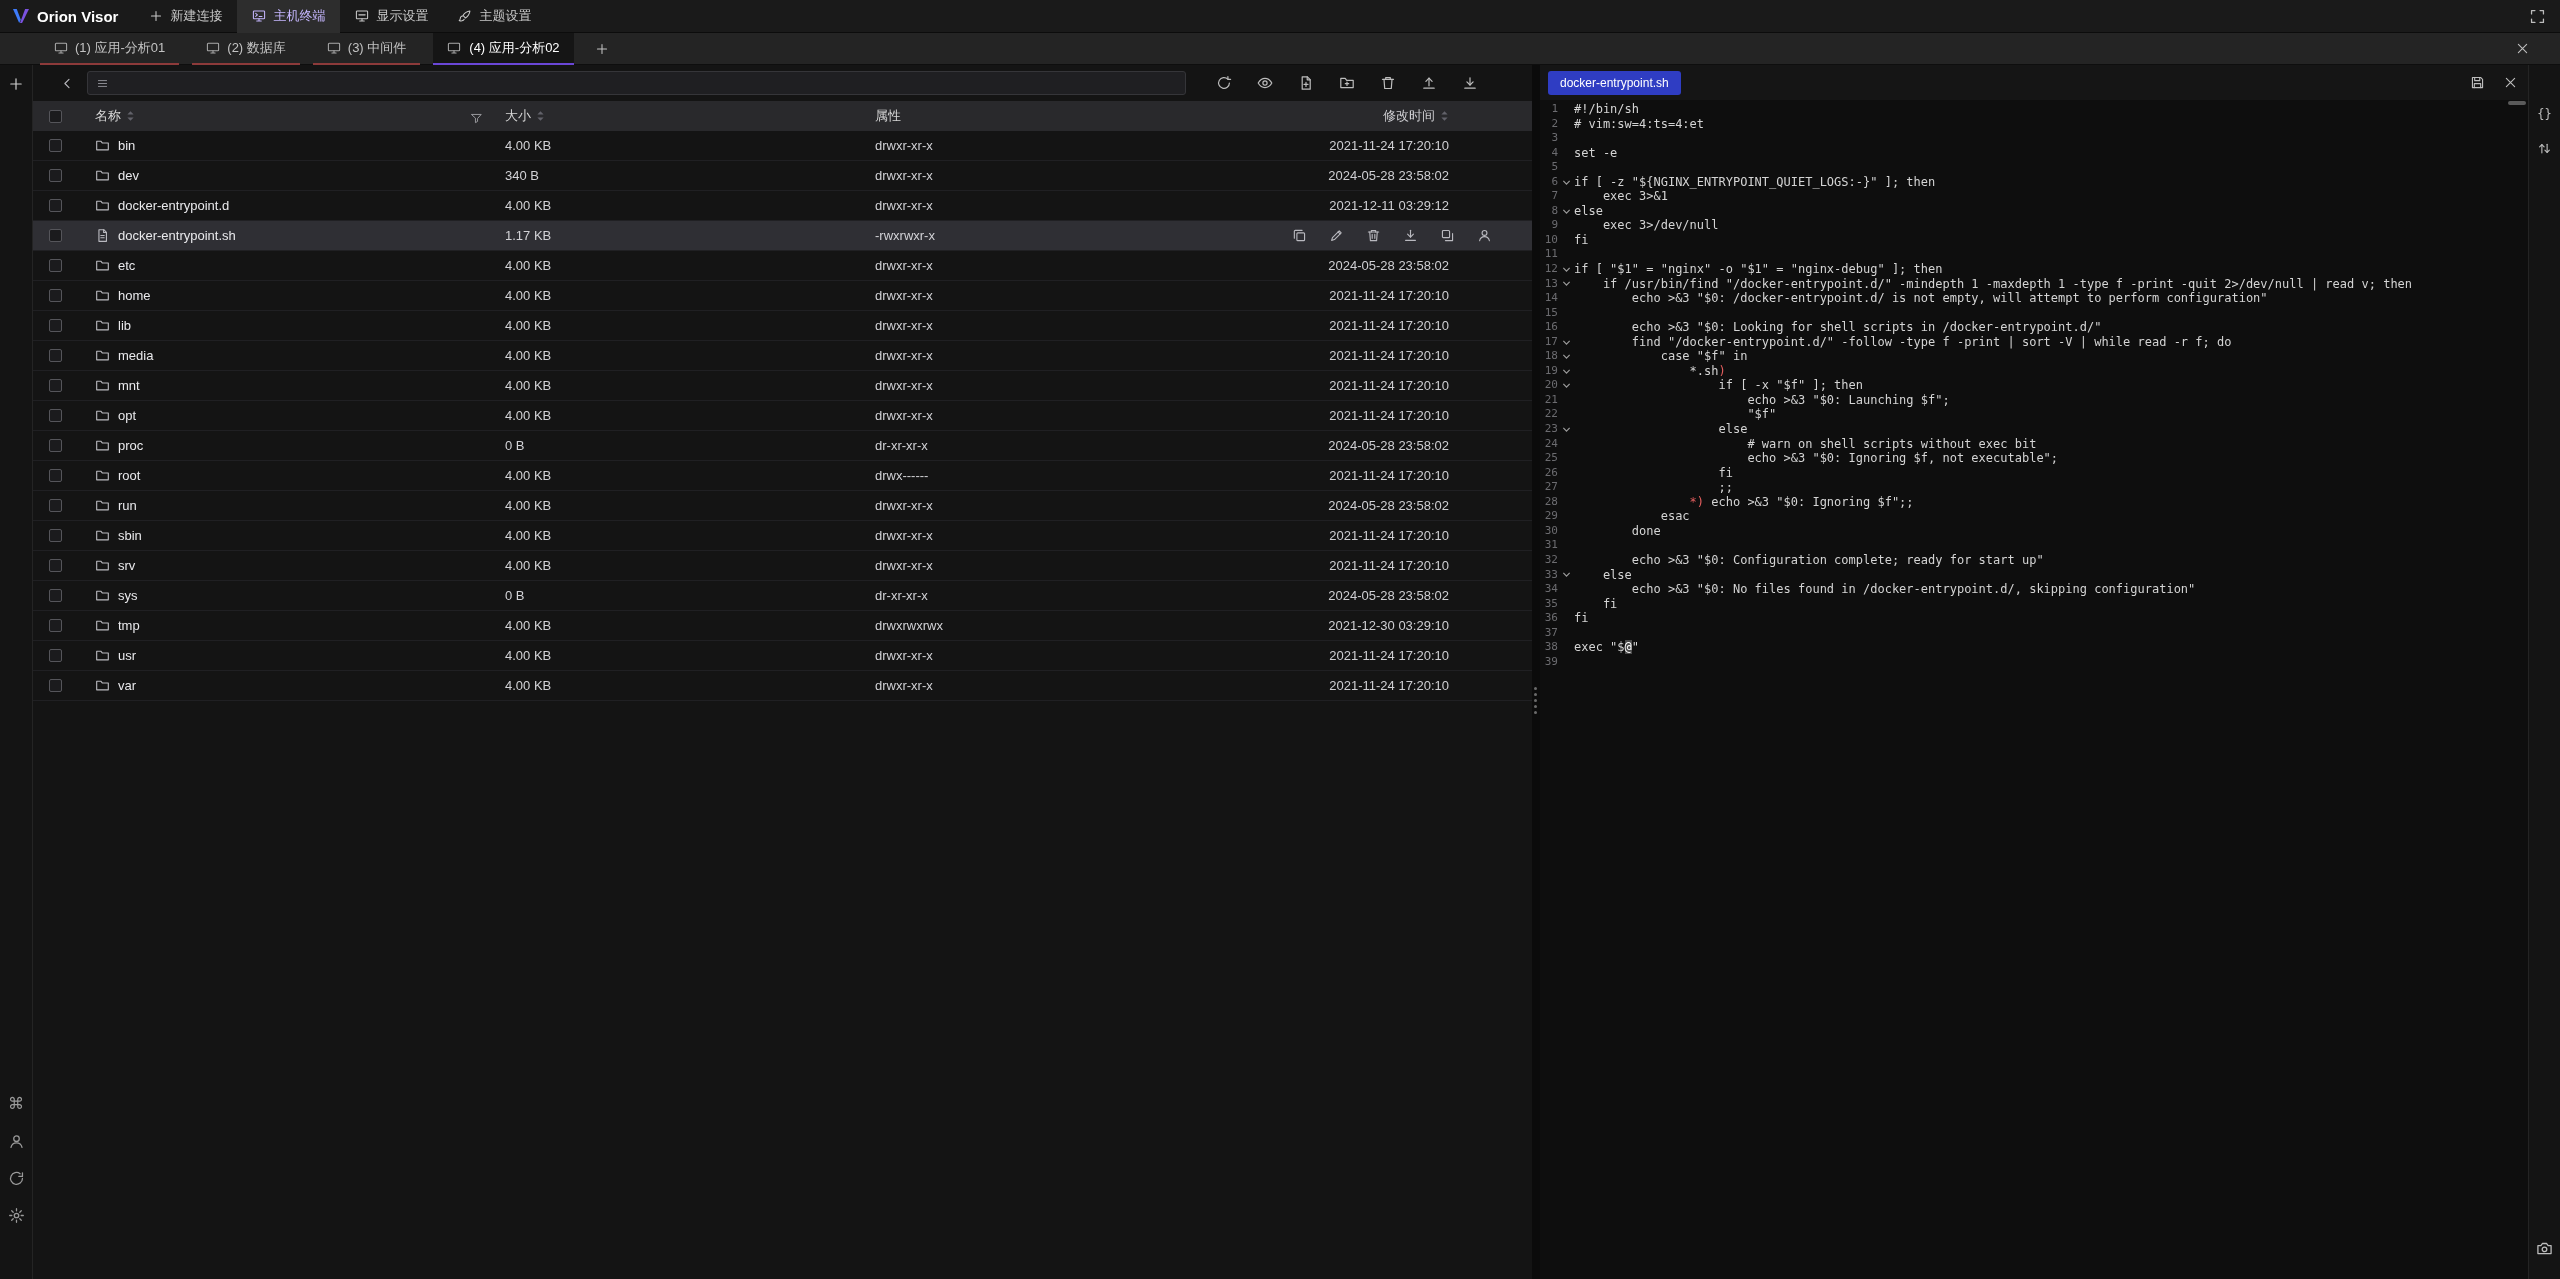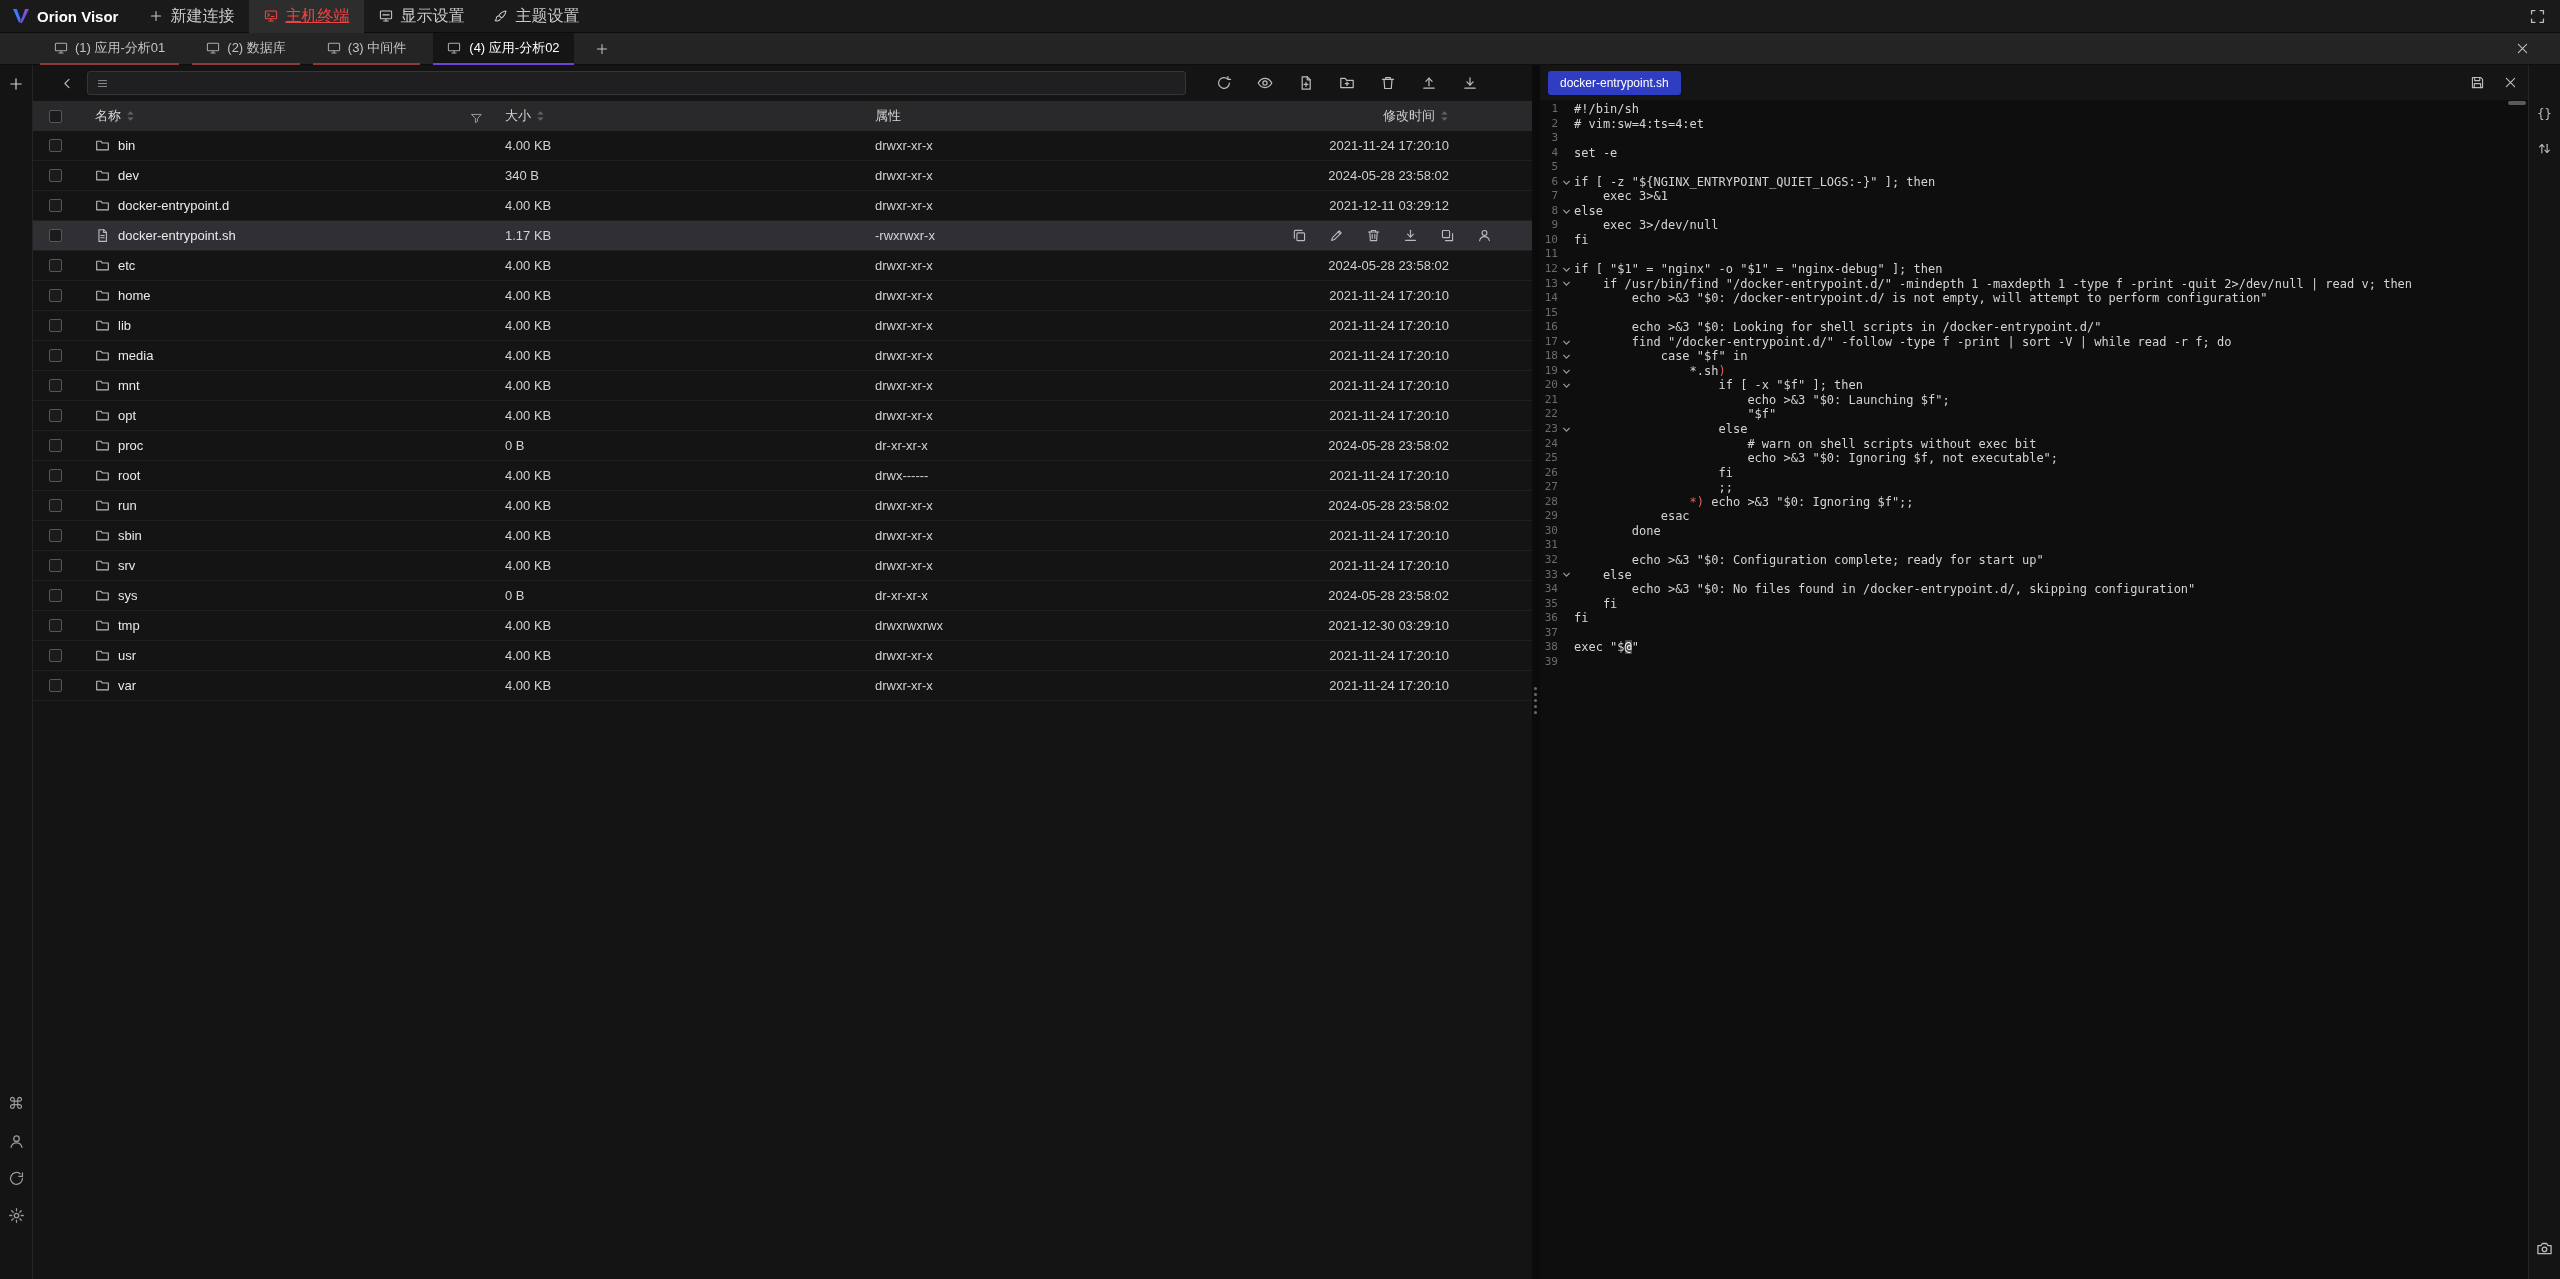--- a/index.html
+++ b/index.html
@@ -3,23 +3,23 @@
 <meta charset="utf-8">
 <style>
   * { margin:0; padding:0; box-sizing:border-box; }
   html,body { background:#000; }
   body { font-family:"Liberation Sans", sans-serif; }
   .app { position:relative; width:2560px; height:1279px; background:#141414; color:#d8d8d8; overflow:hidden; }
 
   
   .topbar { height:33px; background:#1a1a1a; border-bottom:1px solid #0c0c0c; display:flex; align-items:center; }
   .logo { display:flex; align-items:center; gap:7px; padding:0 16px 0 12px; color:#fff; font-weight:bold; font-size:15px; }
-  .menu-item { display:flex; align-items:center; gap:7px; height:33px; padding:0 15px; font-size:16px; color:#c9c9c9; cursor:pointer; }
+  .menu-item { display:flex; align-items:center; gap:7px; height:33px; padding:0 15px; font-size:13px; color:#c9c9c9; cursor:pointer; }
   .menu-item .ic { width:14px; height:14px; }
-  .menu-item.active { background:#2d2d2d; color:#ef4444;text-decoration:underline; }
+  .menu-item.active { background:#2d2d2d; color:#c4b5fd; }
   .topbar .spacer, .tabbar .spacer { flex:1; }
   .icon-btn { display:flex; align-items:center; justify-content:center; color:#bdbdbd; cursor:pointer; }
   .topbar .icon-btn { margin-right:14px; }
 
   
   .tabbar { height:32px; background:#242424; border-bottom:1px solid #0e0e0e; display:flex; align-items:center; padding-left:40px; }
   .tab { height:32px; display:flex; align-items:center; gap:7px; padding:0 14px; margin-right:13px; font-size:13px; color:#c3c3c3; background:#242424; border-bottom:2px solid transparent; cursor:pointer; }
   .tab .ic { width:14px; height:14px; color:#a9a9a9; }
   .tab--red { border-bottom-color:var(--tab-red); }
   .tab--purple { border-bottom-color:var(--accent);gap:8px; }

